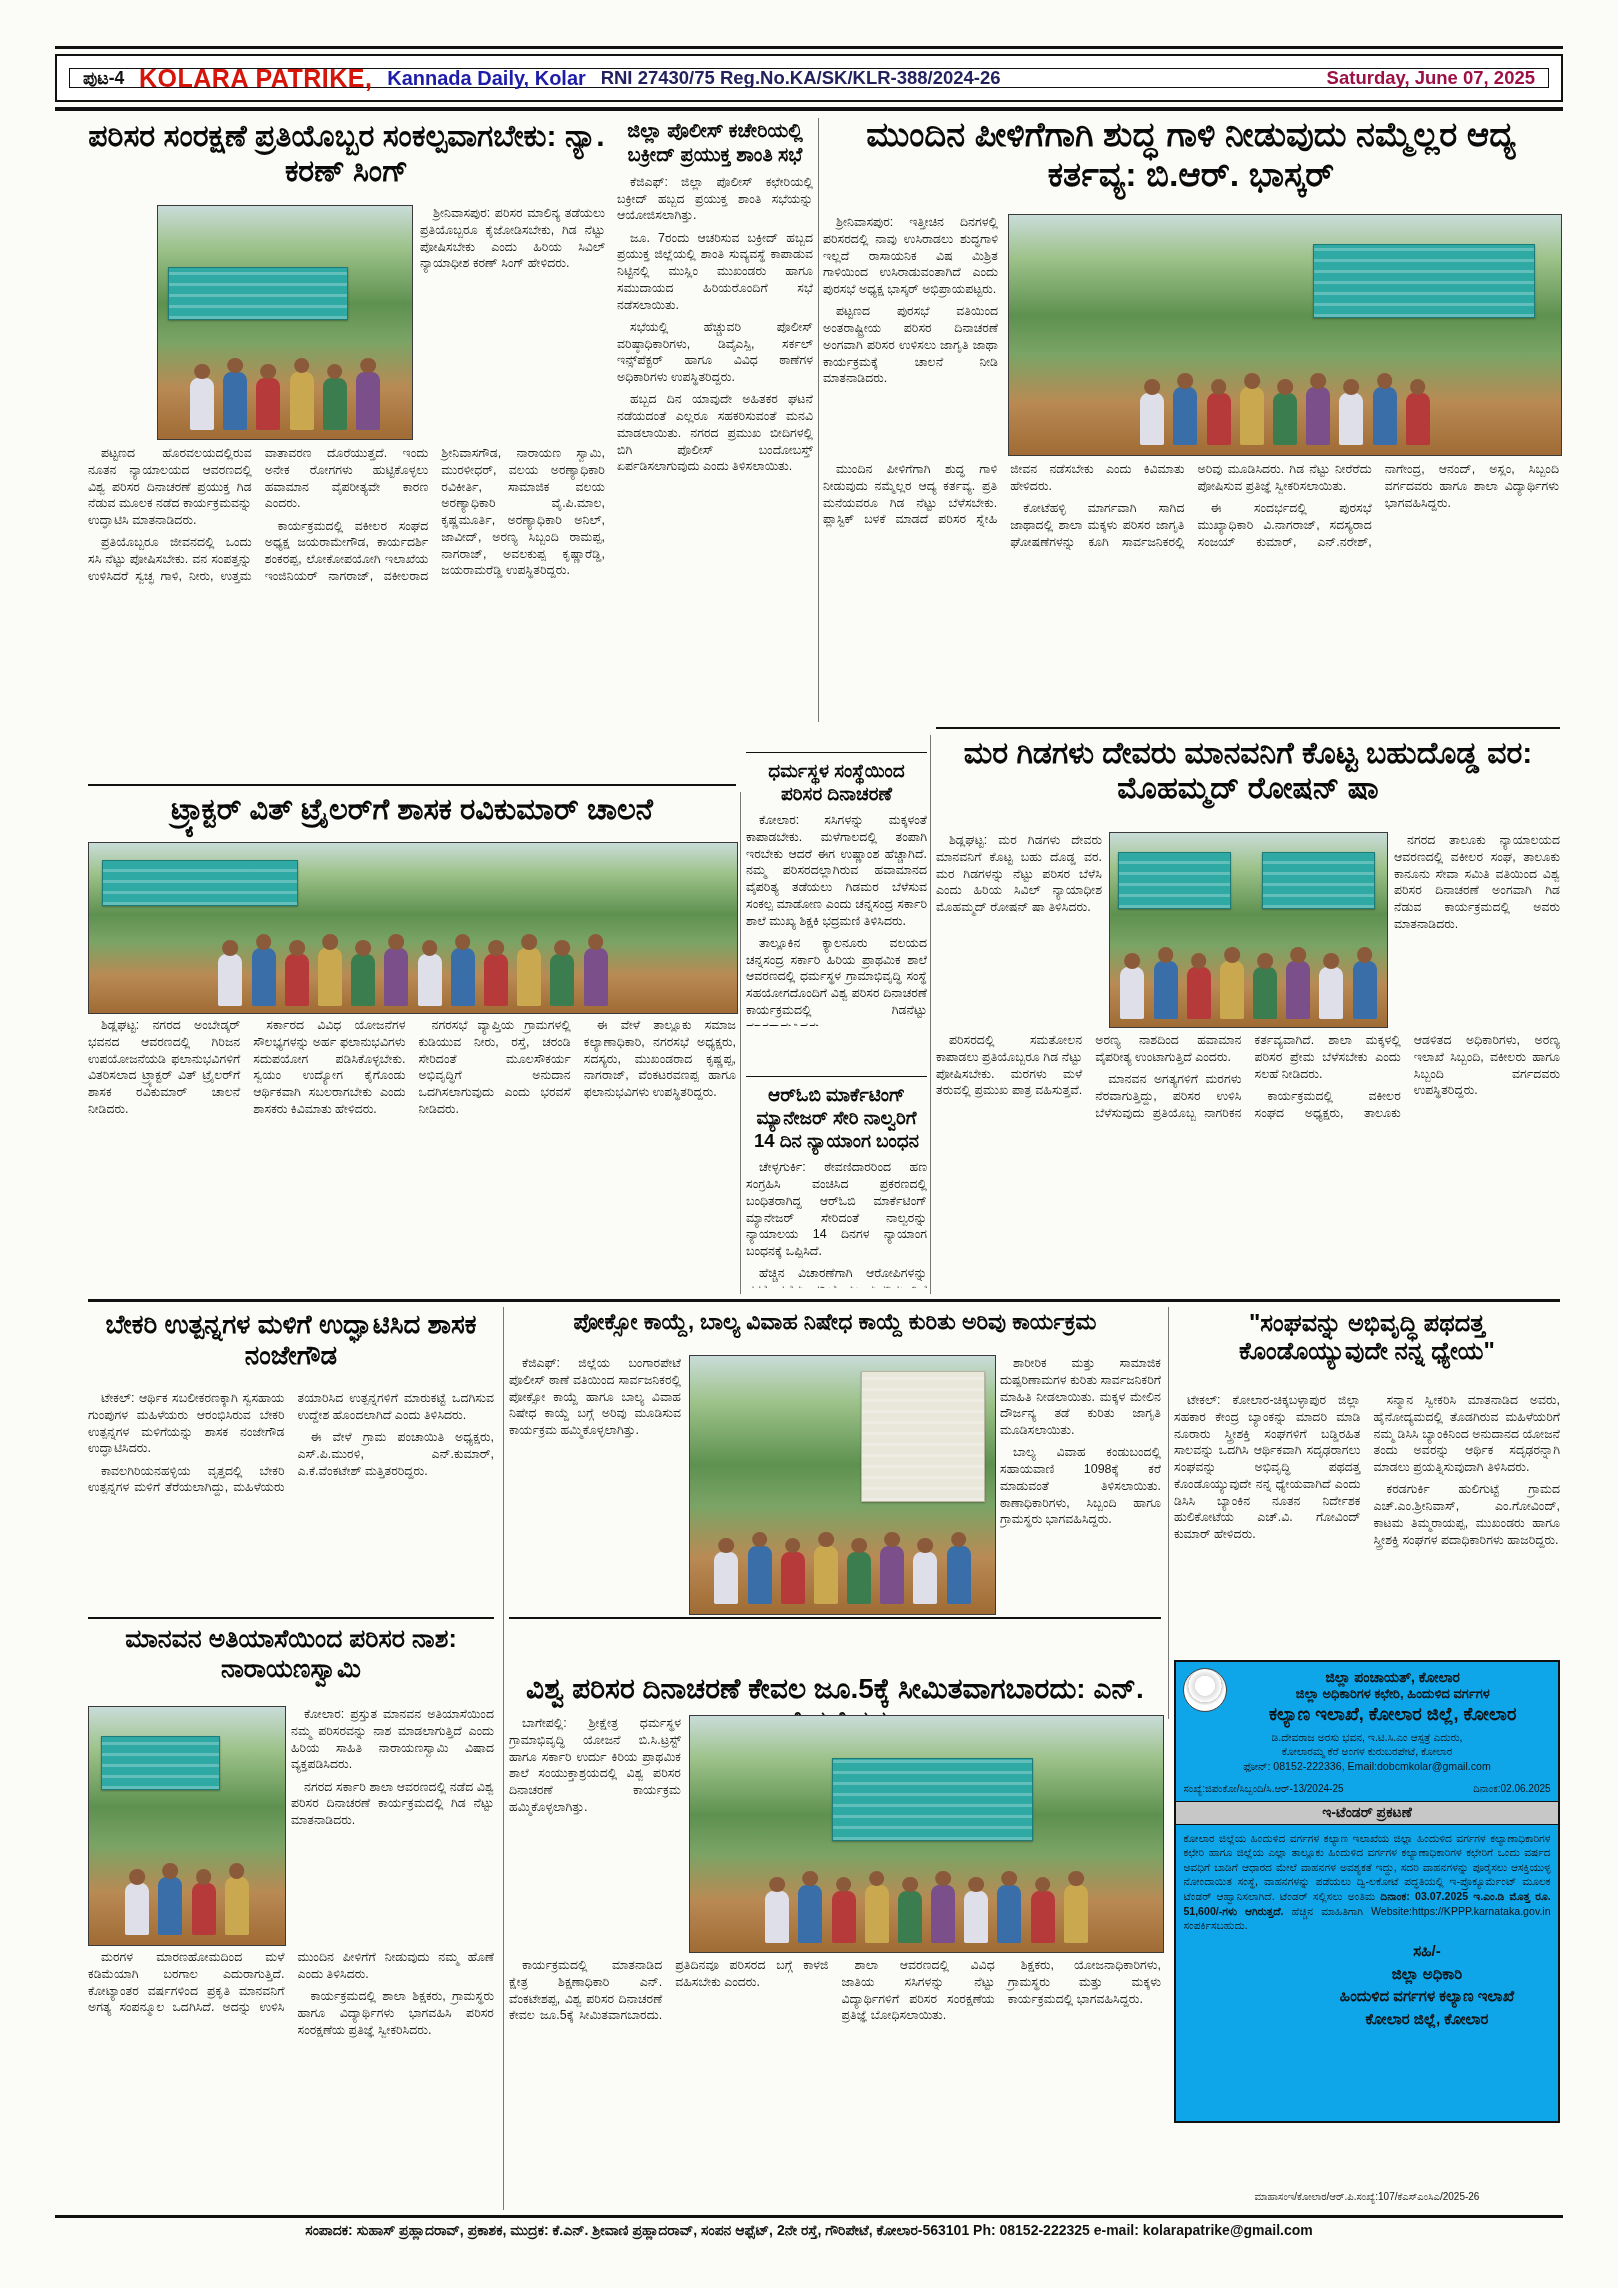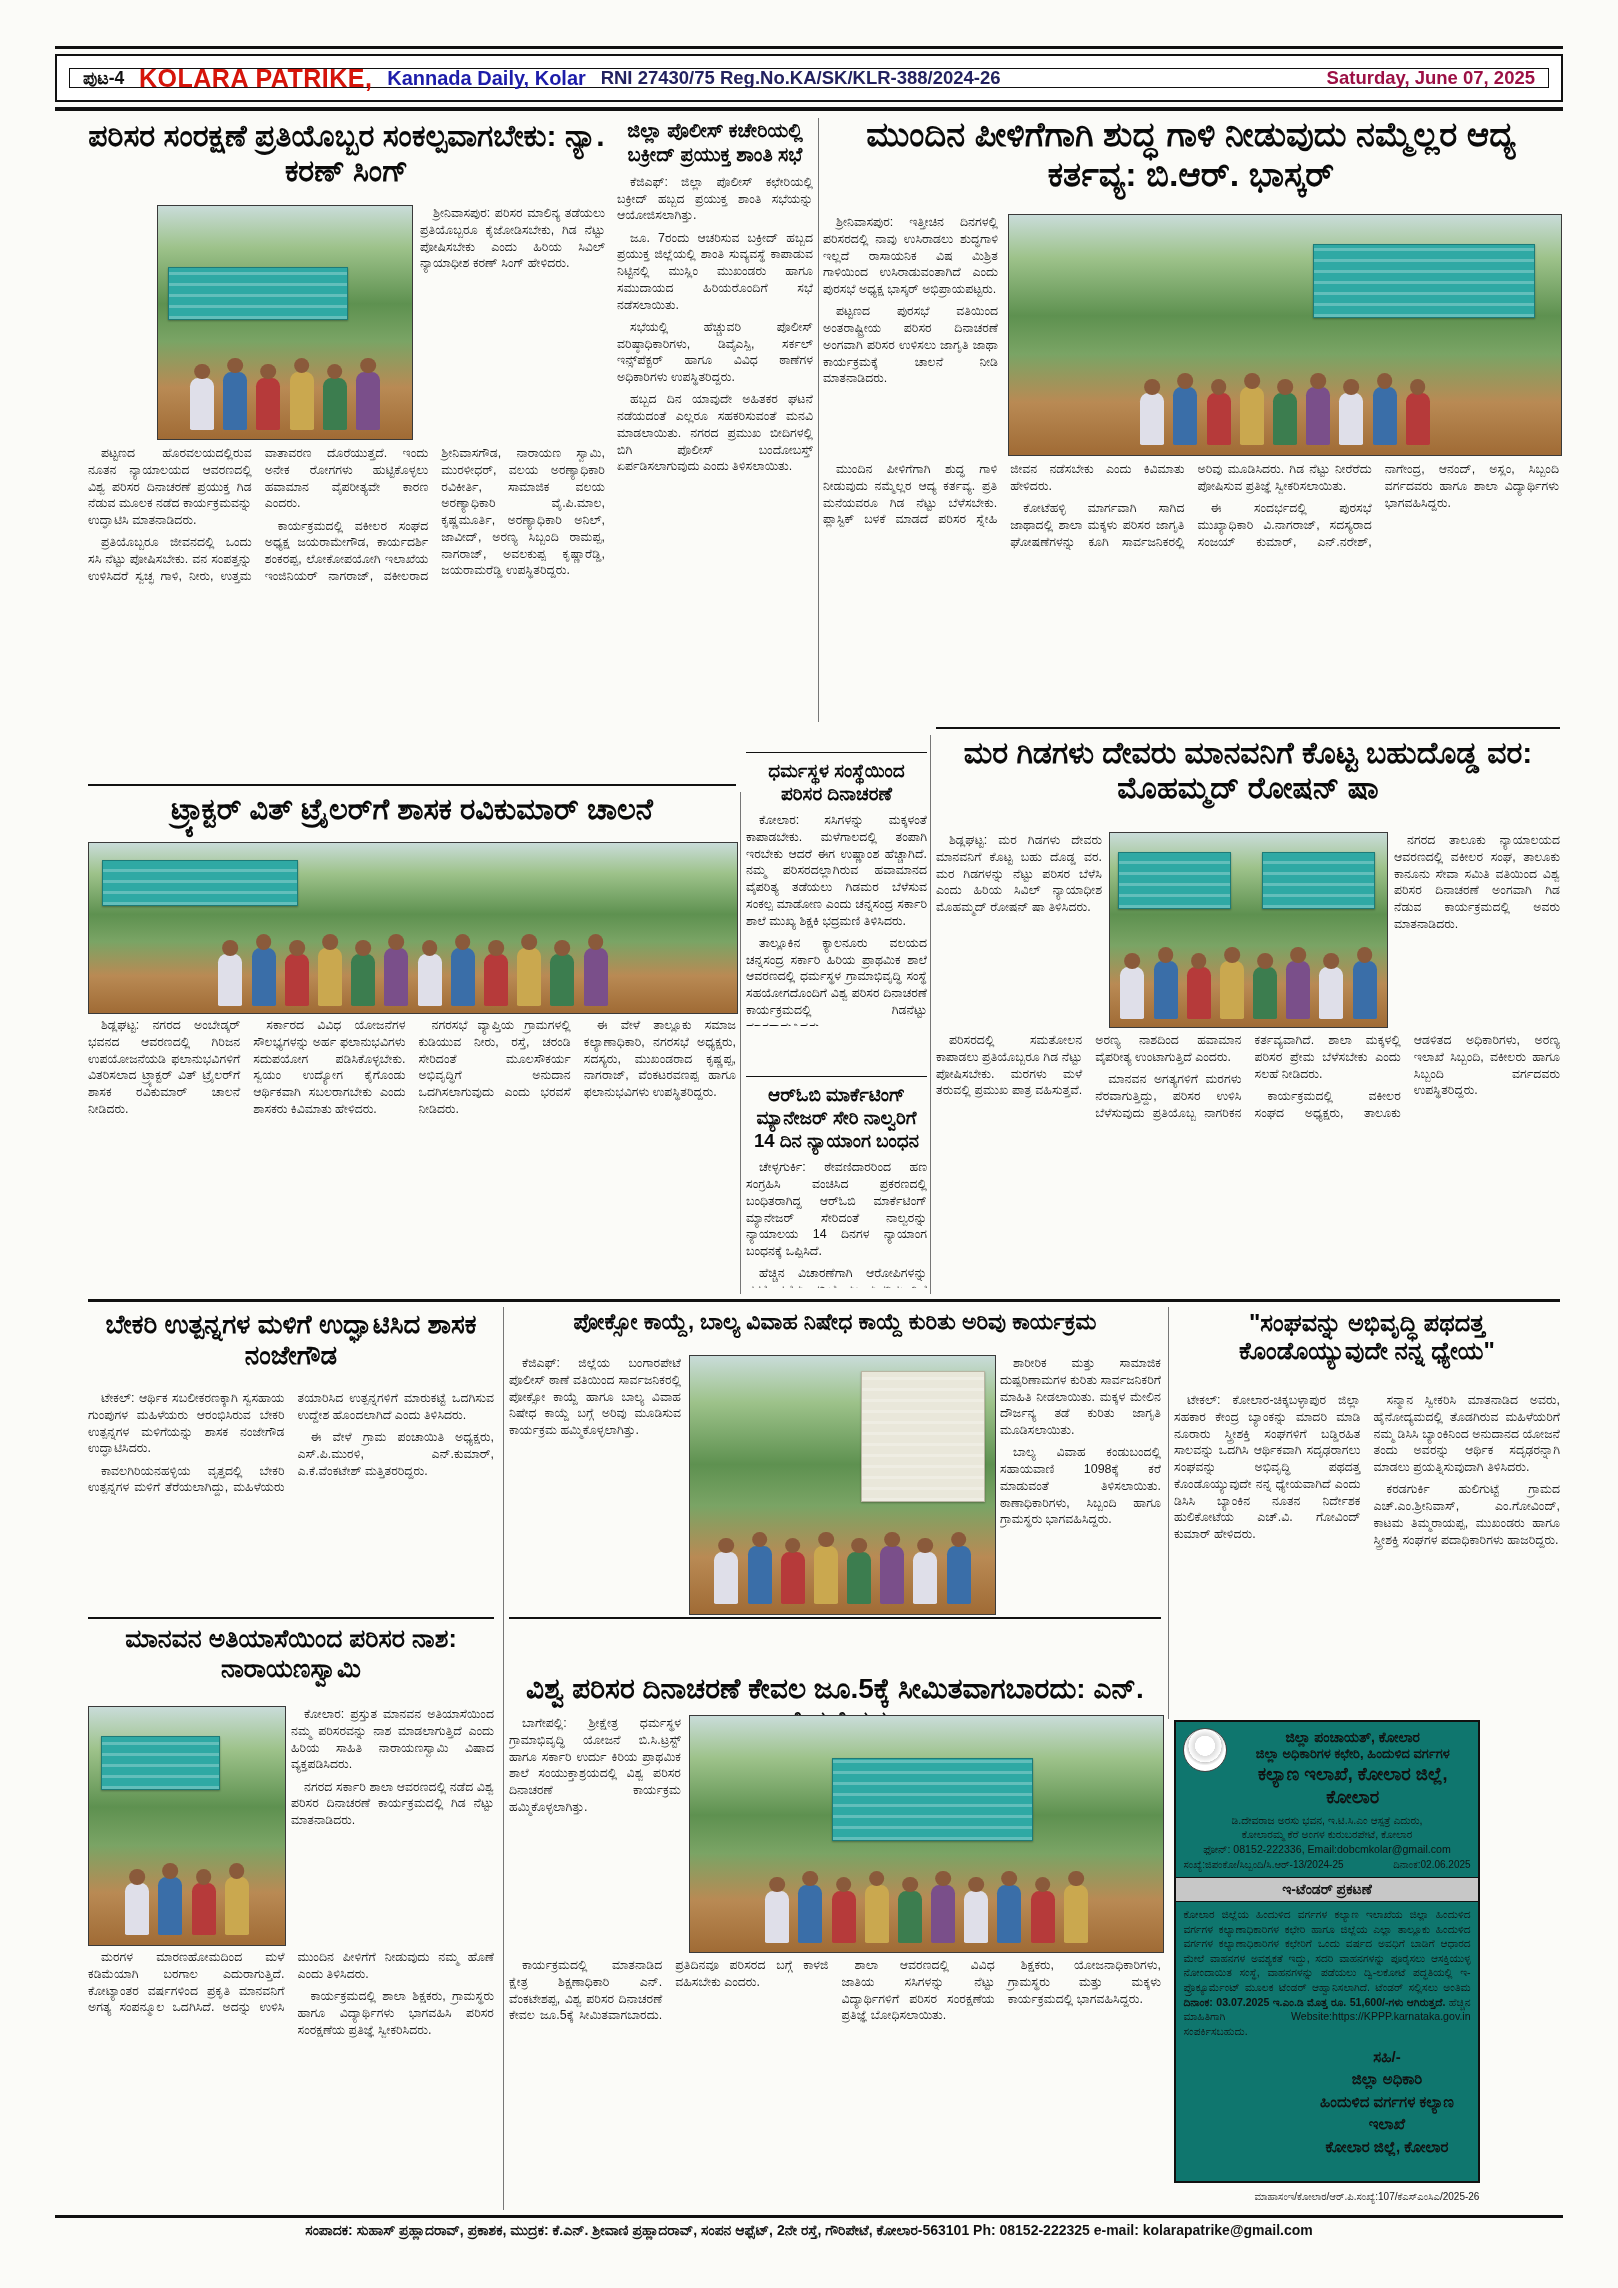--- a/index.html
+++ b/index.html
@@ -46,31 +46,31 @@
   .p0{background:#dfdfe9;} .p1{background:#3a6ea8;} .p2{background:#b63a3a;}
   .p3{background:#caa84f;} .p4{background:#3c7d4f;} .p5{background:#7a4f8a;}
 
   
   .midsec{position:absolute;box-sizing:border-box;border-top:1.8px solid #111;padding-top:5.5px;}
   .midsec .sec-hl{font-size:18.5px;margin:0 0 7.4px;}
   .midsec .mbody{font-size:12.5px;line-height:1.34;text-align:justify;overflow:hidden;}
   .midsec .mbody p{margin:0 0 5.5px;text-indent:13px;}
 
   
-  .tender{position:absolute;left:1174px;top:1720px;width:306px;height:463px;border:2.8px solid #111;
-          box-sizing:border-box;background:#0f766e;padding:5.5px 7.4px;font-size:11px;}
+  .tender{position:absolute;left:1174px;top:1660px;width:386px;height:463px;border:2.8px solid #111;
+          box-sizing:border-box;background:#0ea5e9;padding:5.5px 7.4px;font-size:11px;}
   .tender-head{display:flex;gap:7.4px;align-items:flex-start;}
   .seal{width:42px;height:42px;border:1.8px solid #444;border-radius:50%;flex:0 0 auto;
         background:radial-gradient(circle at 50% 40%,#fff 30%,#ddd 31%,#fff 50%,#cfcfcf 51%,#fff 60%);}
   .t-titles{flex:1;text-align:center;font-weight:bold;}
   .t-titles div{line-height:1.3;}
   .t1{font-size:14px;} .t2{font-size:13px;} .t3{font-size:18px;}
   .t-addr{text-align:center;font-size:10.6px;line-height:1.35;margin-top:3.7px;}
   .t-phone{text-align:center;font-size:10.6px;margin-top:1.8px;}
-  .t-refrow{display:flex;justify-content:space-between;font-size:10px;margin-top:3px;}
+  .t-refrow{display:flex;justify-content:space-between;font-size:10px;margin-top:10px;}
   .t-band{margin:5.5px -7.4px 5.5px;background:#c7c7c7;border-top:1.8px solid #111;border-bottom:1.8px solid #111;
           text-align:center;font-weight:bold;font-size:14px;padding:2.8px 0;}
   .t-body{font-size:10.6px;line-height:1.38;text-align:justify;}
   .t-body b{font-weight:bold;}
   .t-sign{margin-top:7.4px;text-align:center;padding-left:120px;font-size:15px;line-height:1.5;font-weight:bold;}
   .t-ref2{position:absolute;left:1174px;top:2191px;width:386px;font-size:10px;text-align:center;}
 
   
   .footer{position:absolute;left:55px;top:2222px;width:1508px;text-align:center;
           font-size:14px;font-weight:bold;color:#111;}

